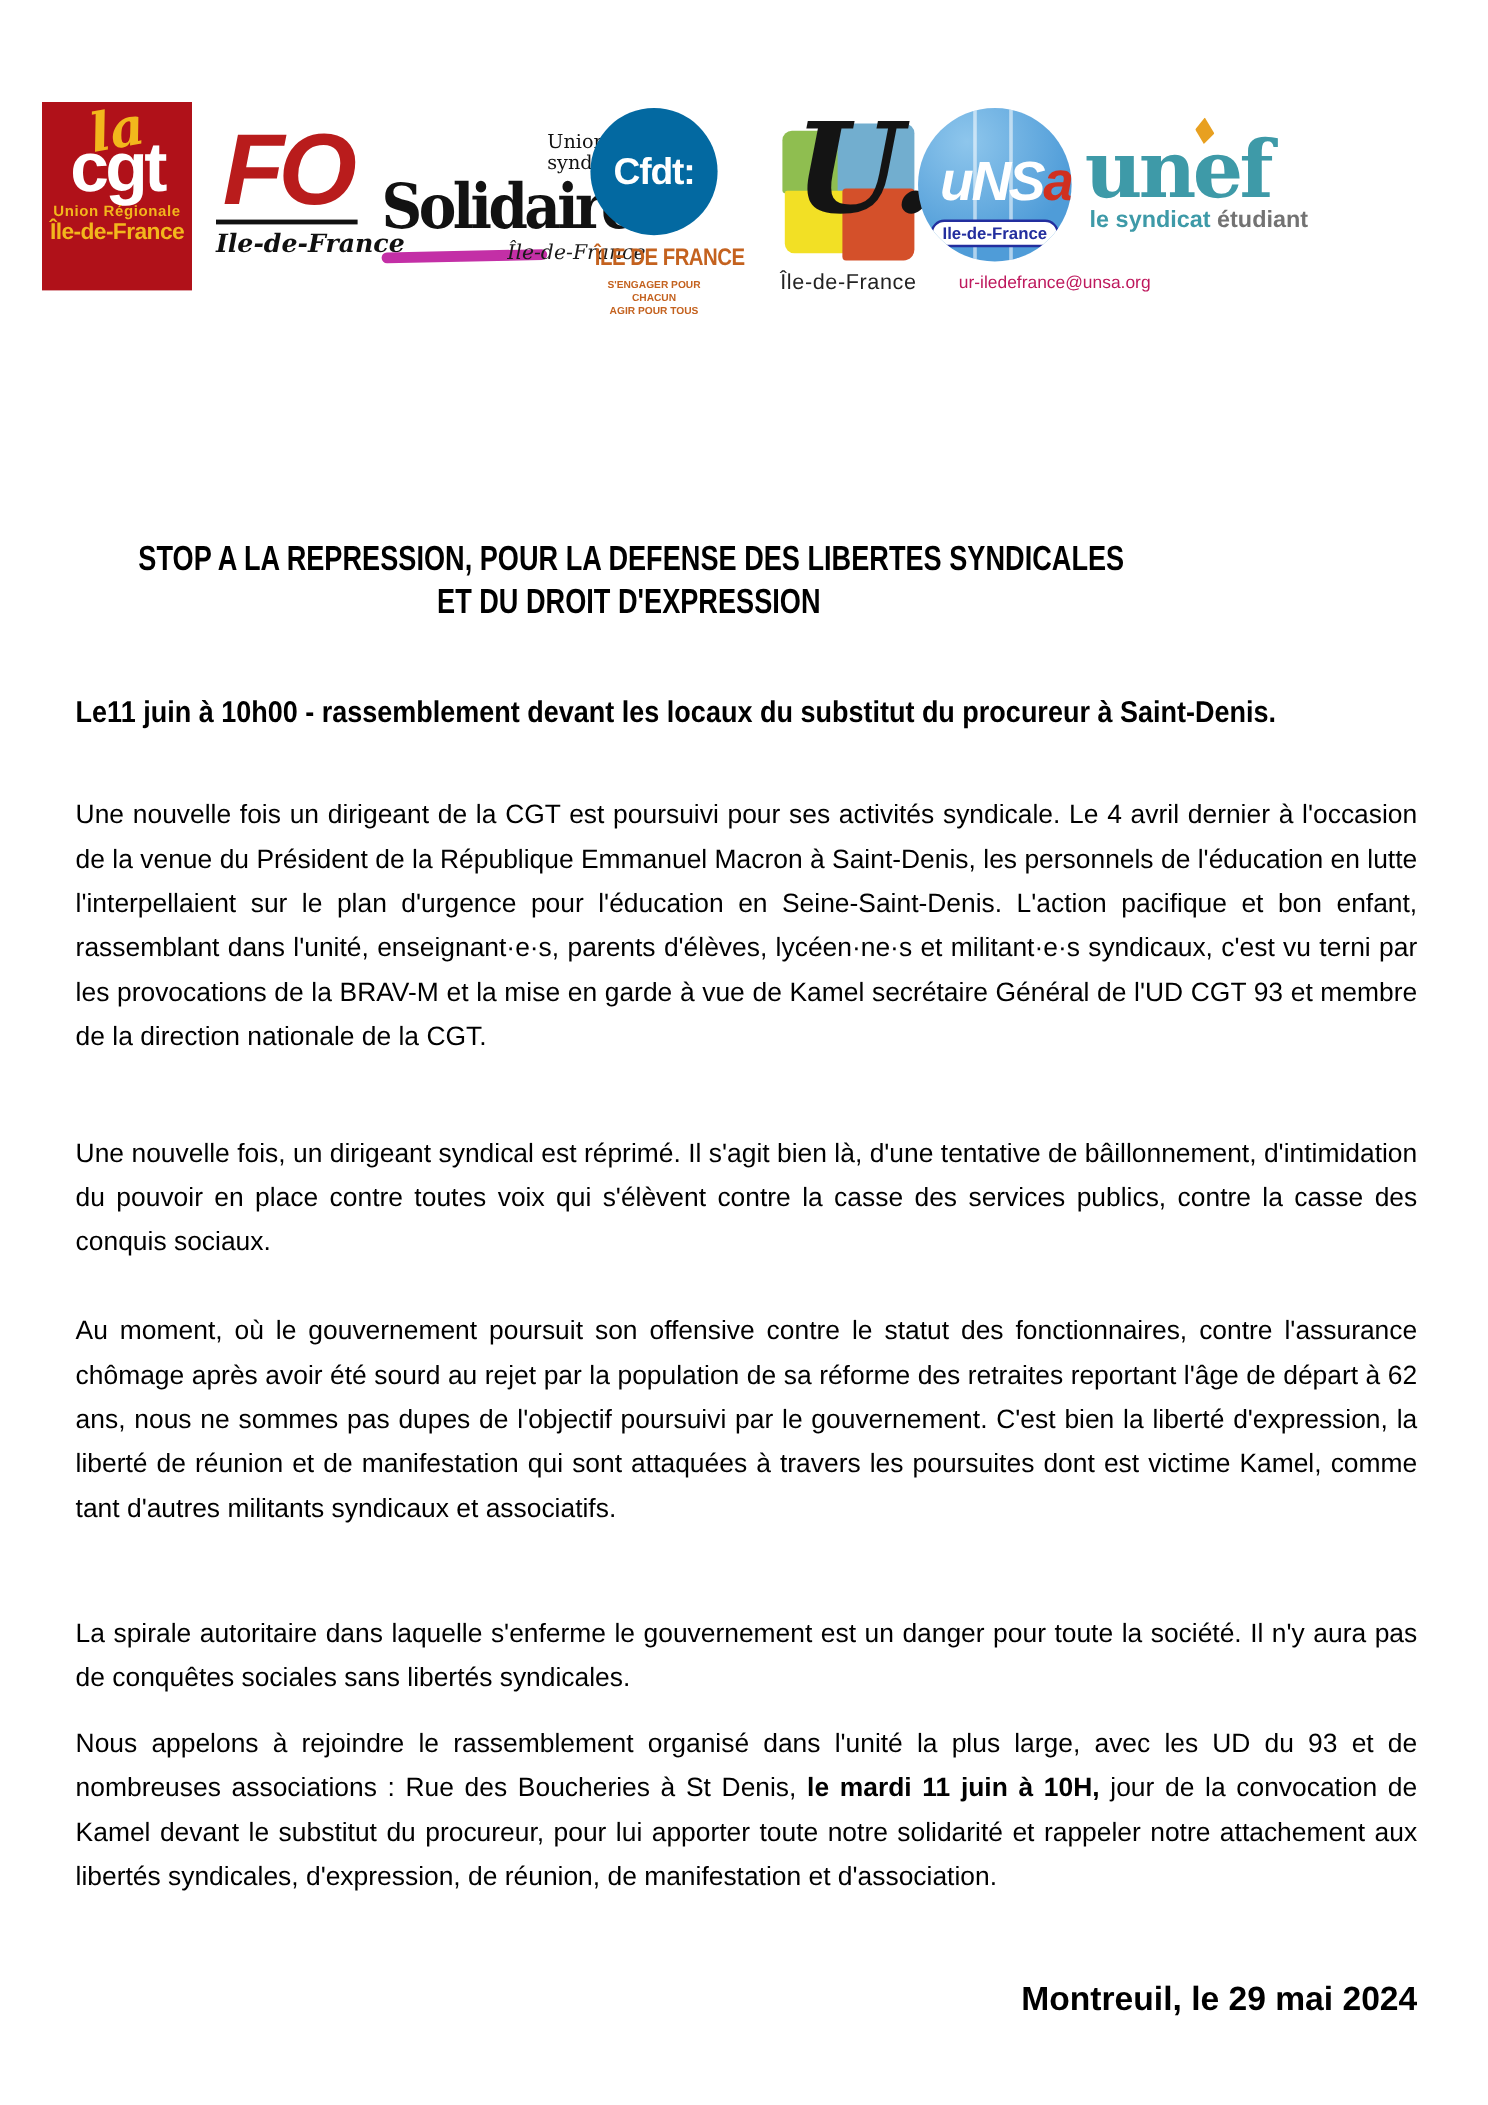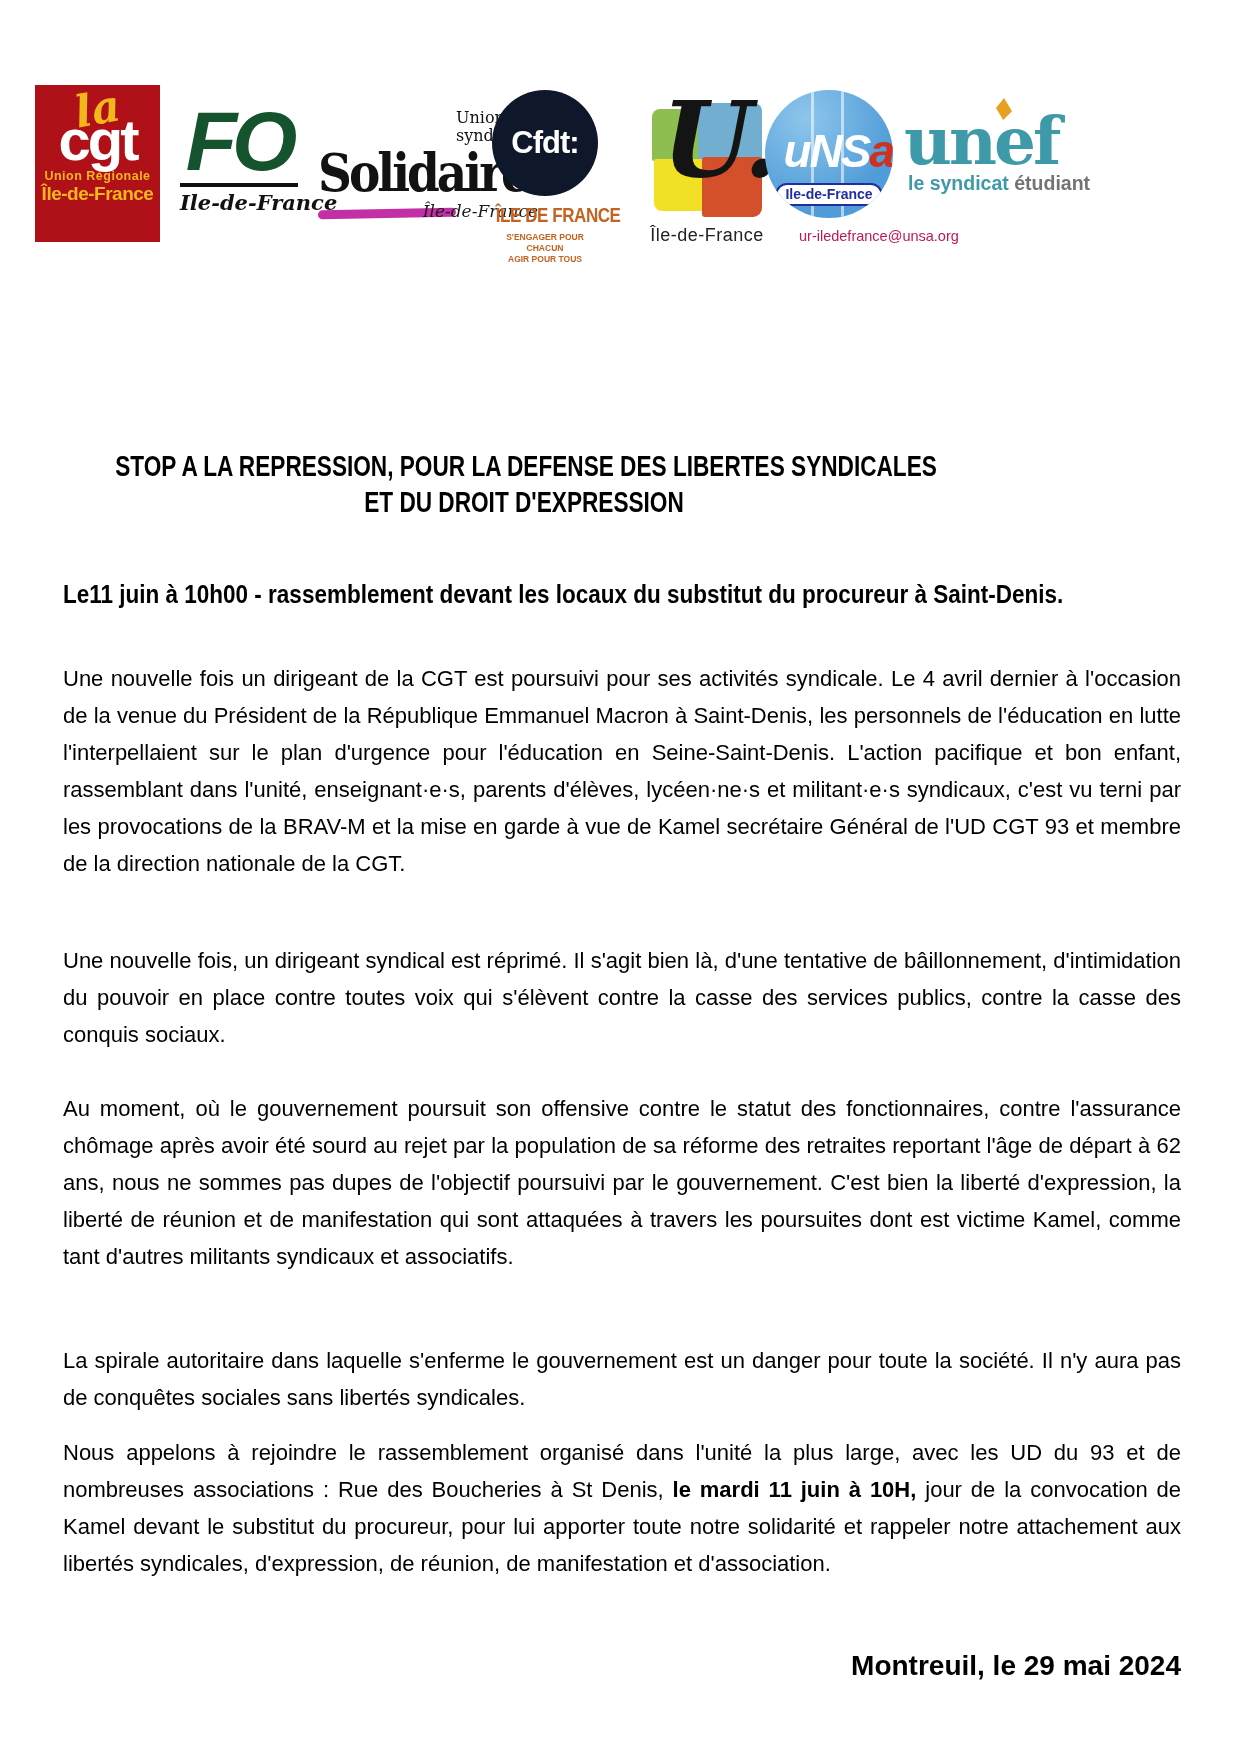--- a/index.html
+++ b/index.html
@@ -16,34 +16,34 @@
 
   
   .logo-cgt { left:35px; top:0; width:125px; height:157px; background:#b01119; text-align:center; overflow:hidden; }
   .cgt-la { font-family:"DejaVu Serif", serif; font-style:italic; font-weight:bold; color:#f2b71c; font-size:44px; line-height:40px; margin-top:4px; transform:rotate(-10deg); }
   .cgt-acronym { color:#fff; font-weight:bold; font-size:58px; line-height:46px; letter-spacing:-3px; margin-top:-12px; }
   .cgt-sub1 { color:#f2b71c; font-weight:bold; font-size:12.5px; margin-top:6px; letter-spacing:0.5px; }
   .cgt-sub2 { color:#f2b71c; font-weight:bold; font-size:19px; letter-spacing:-0.5px; }
 
   
   .logo-fo { left:180px; top:18px; width:118px; text-align:center; }
-  .fo-acronym { color:#14532d; font-weight:bold; font-style:italic; font-size:84px; line-height:76px; letter-spacing:-5px; }
+  .fo-acronym { color:#b91c1c; font-weight:bold; font-style:italic; font-size:84px; line-height:76px; letter-spacing:-5px; }
   .fo-rule { height:4px; background:#111; margin-top:4px; }
   .fo-region { font-family:"DejaVu Serif", serif; font-style:italic; font-weight:bold; font-size:21px; color:#111; margin-top:3px; white-space:nowrap; }
 
   
   .logo-sol { left:318px; top:28px; width:220px; height:120px; }
   .sol-union { position:absolute; top:-4px; right:6px; font-family:"DejaVu Serif", serif; font-size:16px; line-height:18px; color:#111; text-align:left; }
   .sol-name { position:absolute; top:30px; left:0; font-family:"DejaVu Serif", serif; font-weight:bold; font-size:47px; letter-spacing:-3px; color:#121212; transform:scaleY(1.1); transform-origin:top left; white-space:nowrap; }
   .sol-stroke { position:absolute; top:96px; left:0; width:138px; height:9px; background:#c32fa6; border-radius:5px; transform:rotate(-1.2deg); }
   .sol-region { position:absolute; top:88px; right:0; font-family:"DejaVu Serif", serif; font-style:italic; font-size:17px; color:#1a1a1a; }
 
   
   .logo-cfdt { left:487px; top:5px; width:116px; text-align:center; }
-  .cfdt-circle { width:106px; height:106px; border-radius:50%; background:#0f172a; margin:0 auto; display:flex; align-items:center; justify-content:center; }
+  .cfdt-circle { width:106px; height:106px; border-radius:50%; background:#0369a1; margin:0 auto; display:flex; align-items:center; justify-content:center; }
   .cfdt-acronym { color:#fff; font-weight:bold; font-size:31px; letter-spacing:-1px; }
   .cfdt-region { color:#c4621f; font-weight:bold; font-size:20px; margin-top:8px; white-space:nowrap; transform:scaleX(0.85); transform-origin:center; letter-spacing:-0.5px; }
   .cfdt-slogan { color:#c4621f; font-size:8.5px; line-height:11px; margin-top:5px; font-weight:bold; }
 
   
   .logo-fsu { left:650px; top:18px; width:114px; text-align:center; }
   .fsu-grid { position:relative; width:110px; height:114px; margin:0 auto; }
   .fsu-q { position:absolute; }
   .fsu-q.tl { left:0; top:6px; width:48px; height:52px; background:#8fbe50; border-radius:8px 2px 2px 2px; }
   .fsu-q.tr { left:46px; top:0; width:64px; height:58px; background:#72aecf; border-radius:3px 8px 3px 3px; }

